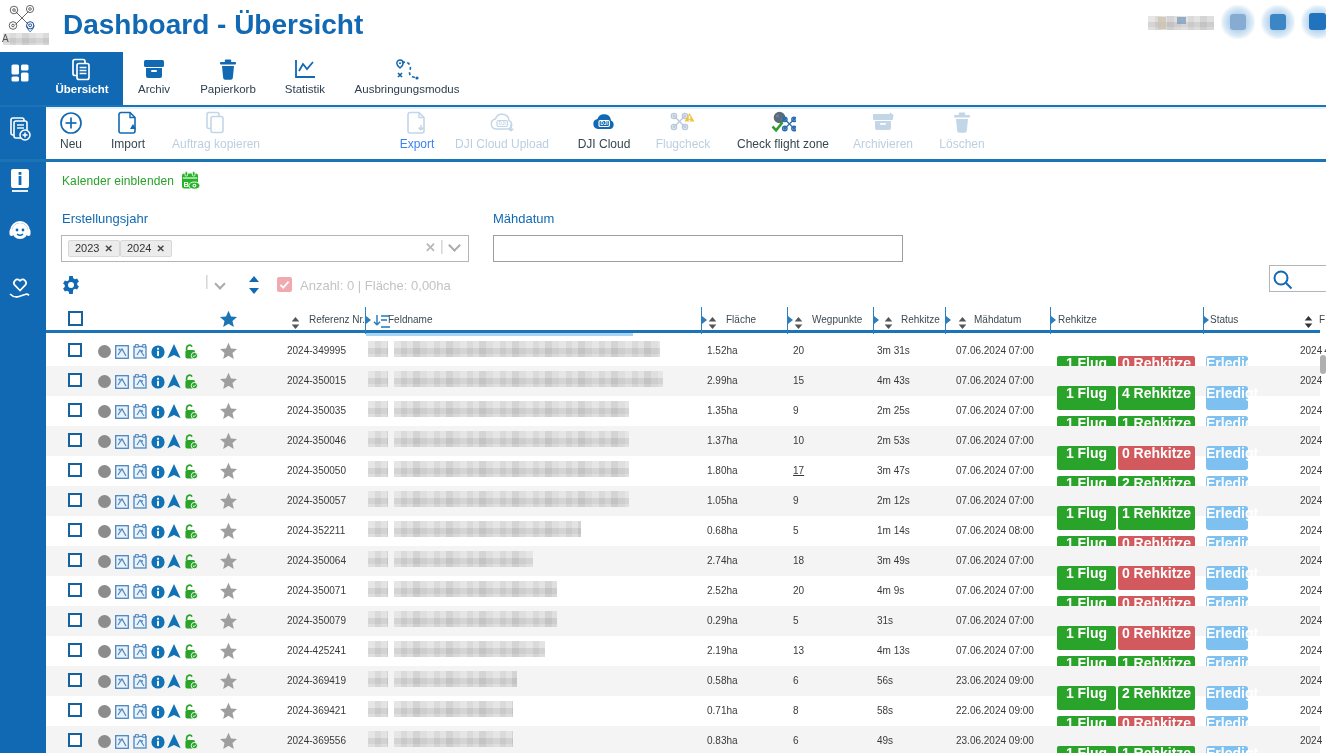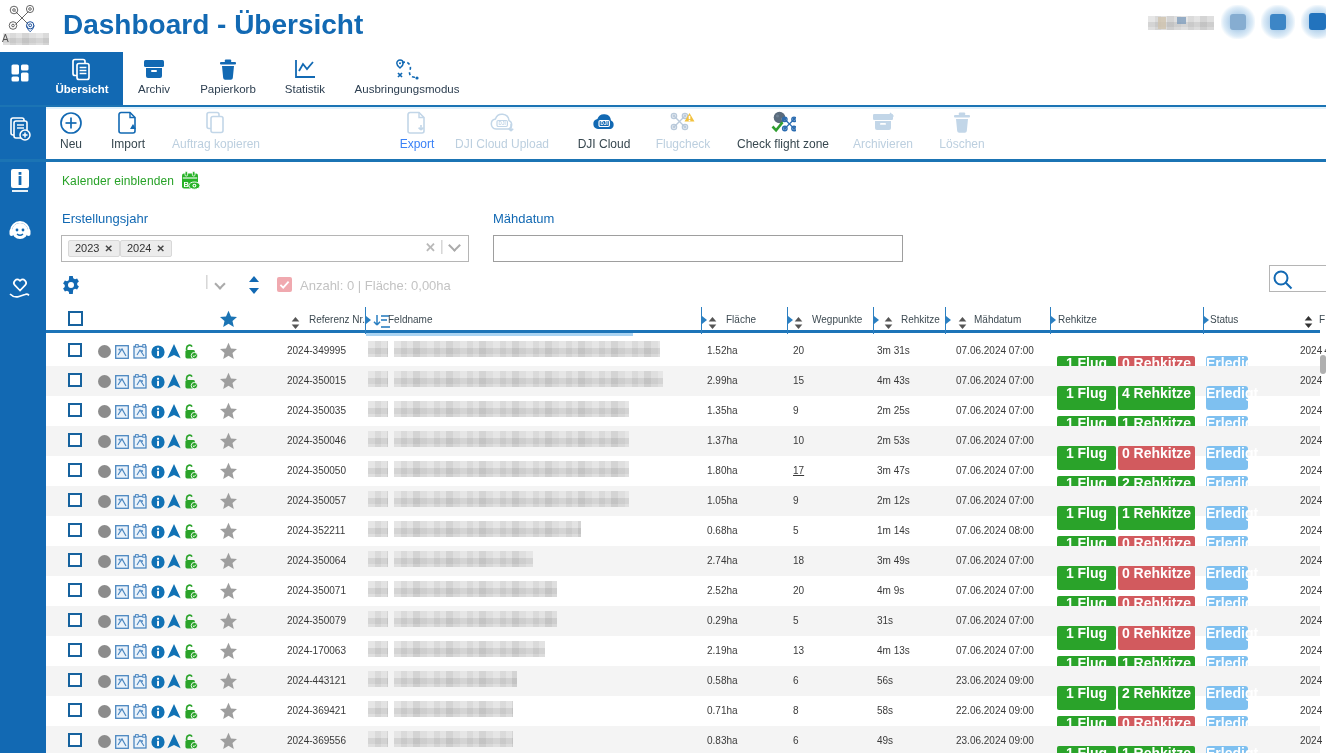--- a/index.html
+++ b/index.html
@@ -779,21 +779,21 @@
       </svg></div>
 <div class="abs" style="left:182px;top:644px;"><svg width="16" height="15" viewBox="0 0 16 15" style="">
         <path d="M4.6 6V4.2a3 3 0 0 1 5.5-1.6" fill="none" stroke="#2aa32a" stroke-width="1.7"></path>
         <rect x="3.4" y="6" width="9.6" height="8.4" rx="1.6" fill="#2aa32a"></rect>
         <circle cx="12.4" cy="11.6" r="3.2" fill="#2aa32a" stroke="#fff" stroke-width="0.9"></circle>
         <path d="M10.9 11.6l1.1 1.1 1.9-2" stroke="#fff" stroke-width="1" fill="none"></path>
       </svg></div>
 <div class="abs" style="left:219px;top:642px;"><svg width="19" height="19" viewBox="0 0 19 19" style="">
         <path d="M9.5 0.8l2.5 5.6 6 .6-4.5 4 1.3 5.9-5.3-3.1-5.3 3.1 1.3-5.9-4.5-4 6-.6Z" transform="scale(1.0)" fill="#9e9e9e"></path>
       </svg></div>
-<div class="cell" style="left:287px;top:645px;">2024-170063</div>
+<div class="cell" style="left:287px;top:645px;">2024-425241</div>
 <div style="position:absolute;left:368px;top:641px;width:20px;height:16px;background:repeating-linear-gradient(90deg,rgba(0,0,0,0) 0 7px,rgba(0,0,0,0.05) 7px 13px,rgba(0,0,0,0.01) 13px 19px,rgba(0,0,0,0.08) 19px 26px,rgba(0,0,0,0.03) 26px 33px),linear-gradient(180deg,#e6e6e6 0 45%,#d4d4d4 45% 80%,#dfdfdf 80% 100%);"></div>
 <div style="position:absolute;left:394px;top:641px;width:151px;height:16px;background:repeating-linear-gradient(90deg,rgba(0,0,0,0) 0 7px,rgba(0,0,0,0.05) 7px 13px,rgba(0,0,0,0.01) 13px 19px,rgba(0,0,0,0.08) 19px 26px,rgba(0,0,0,0.03) 26px 33px),linear-gradient(180deg,#e6e6e6 0 45%,#d4d4d4 45% 80%,#dfdfdf 80% 100%);"></div>
 <div class="cell" style="left:707px;top:645px;">2.19ha</div>
 <div class="cell" style="left:793px;top:645px;">13</div>
 <div class="cell" style="left:877px;top:645px;">4m 13s</div>
 <div class="cell" style="left:956px;top:645px;">07.06.2024 07:00</div>
 <div class="badge" style="left:1057px;top:644px;width:59px;background:#2aa32a;">1 Flug</div>
 <div class="badge" style="left:1118px;top:644px;width:77px;background:#2aa32a;">1 Rehkitze</div>
 <div class="badge" style="left:1206px;top:644px;width:42px;background:#7ec0f0;border-radius:3px;">Erledigt</div>
 <div class="cell" style="left:1300px;top:645px;">2024</div>
@@ -822,21 +822,21 @@
       </svg></div>
 <div class="abs" style="left:182px;top:674px;"><svg width="16" height="15" viewBox="0 0 16 15" style="">
         <path d="M4.6 6V4.2a3 3 0 0 1 5.5-1.6" fill="none" stroke="#2aa32a" stroke-width="1.7"></path>
         <rect x="3.4" y="6" width="9.6" height="8.4" rx="1.6" fill="#2aa32a"></rect>
         <circle cx="12.4" cy="11.6" r="3.2" fill="#2aa32a" stroke="#fff" stroke-width="0.9"></circle>
         <path d="M10.9 11.6l1.1 1.1 1.9-2" stroke="#fff" stroke-width="1" fill="none"></path>
       </svg></div>
 <div class="abs" style="left:219px;top:672px;"><svg width="19" height="19" viewBox="0 0 19 19" style="">
         <path d="M9.5 0.8l2.5 5.6 6 .6-4.5 4 1.3 5.9-5.3-3.1-5.3 3.1 1.3-5.9-4.5-4 6-.6Z" transform="scale(1.0)" fill="#9e9e9e"></path>
       </svg></div>
-<div class="cell" style="left:287px;top:675px;">2024-443121</div>
+<div class="cell" style="left:287px;top:675px;">2024-369419</div>
 <div style="position:absolute;left:368px;top:671px;width:20px;height:16px;background:repeating-linear-gradient(90deg,rgba(0,0,0,0) 0 7px,rgba(0,0,0,0.05) 7px 13px,rgba(0,0,0,0.01) 13px 19px,rgba(0,0,0,0.08) 19px 26px,rgba(0,0,0,0.03) 26px 33px),linear-gradient(180deg,#e6e6e6 0 45%,#d4d4d4 45% 80%,#dfdfdf 80% 100%);"></div>
 <div style="position:absolute;left:394px;top:671px;width:123px;height:16px;background:repeating-linear-gradient(90deg,rgba(0,0,0,0) 0 7px,rgba(0,0,0,0.05) 7px 13px,rgba(0,0,0,0.01) 13px 19px,rgba(0,0,0,0.08) 19px 26px,rgba(0,0,0,0.03) 26px 33px),linear-gradient(180deg,#e6e6e6 0 45%,#d4d4d4 45% 80%,#dfdfdf 80% 100%);"></div>
 <div class="cell" style="left:707px;top:675px;">0.58ha</div>
 <div class="cell" style="left:793px;top:675px;">6</div>
 <div class="cell" style="left:877px;top:675px;">56s</div>
 <div class="cell" style="left:956px;top:675px;">23.06.2024 09:00</div>
 <div class="badge" style="left:1057px;top:674px;width:59px;background:#2aa32a;">1 Flug</div>
 <div class="badge" style="left:1118px;top:674px;width:77px;background:#2aa32a;">2 Rehkitze</div>
 <div class="badge" style="left:1206px;top:674px;width:42px;background:#7ec0f0;border-radius:3px;">Erledigt</div>
 <div class="cell" style="left:1300px;top:675px;">2024</div>

